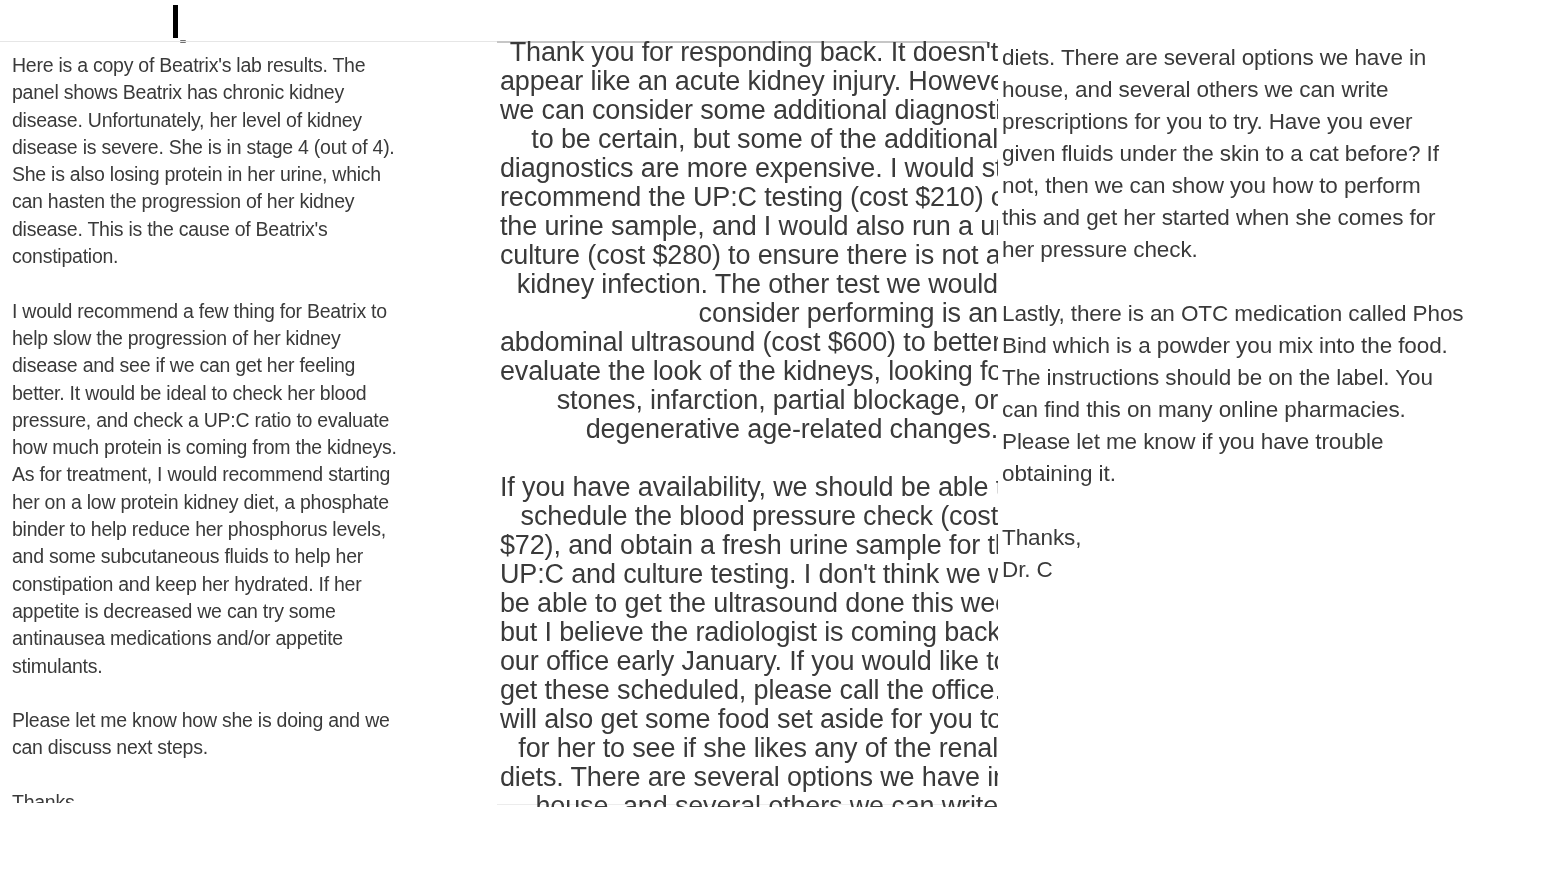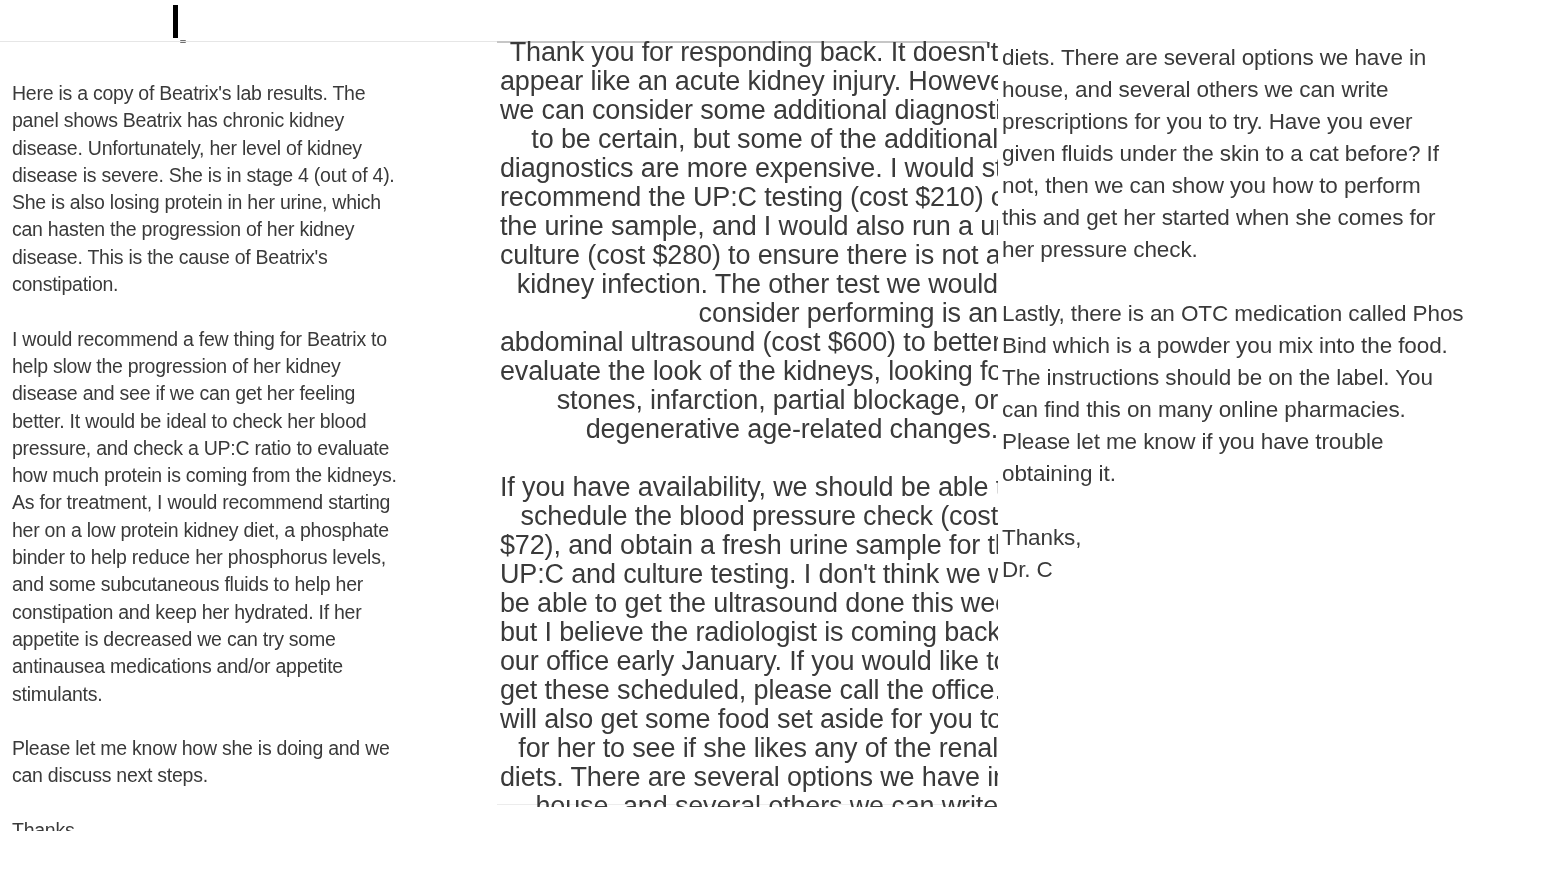--- a/index.html
+++ b/index.html
@@ -17,21 +17,21 @@
   }
   .page-col {
     position: absolute;
     white-space: pre;
     color: #3a3a3a;
     overflow: hidden;
     cursor: text;
   }
   .page-col-1 {
     left: 12px;
-    top: 80px;
+    top: 52px;
     width: 486px;
     height: 751px;
     font-size: 19.5px;
     line-height: 27.3px;
     letter-spacing: -0.25px;
   }
   .page-col-2 {
     left: 500px;
     top: 38px;
     width: 498px;

